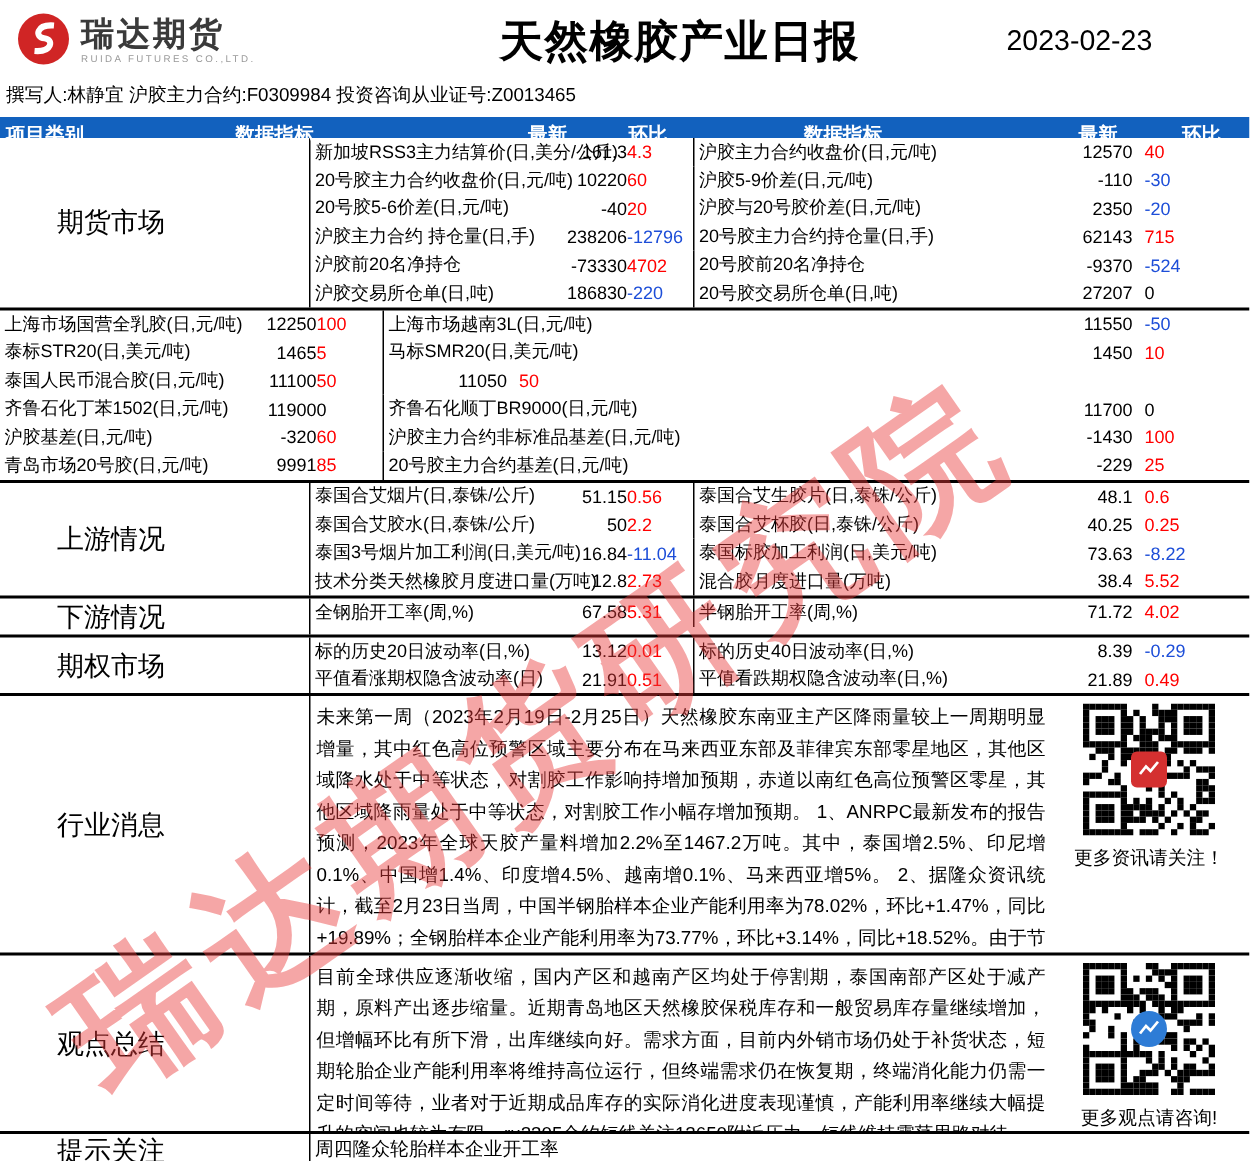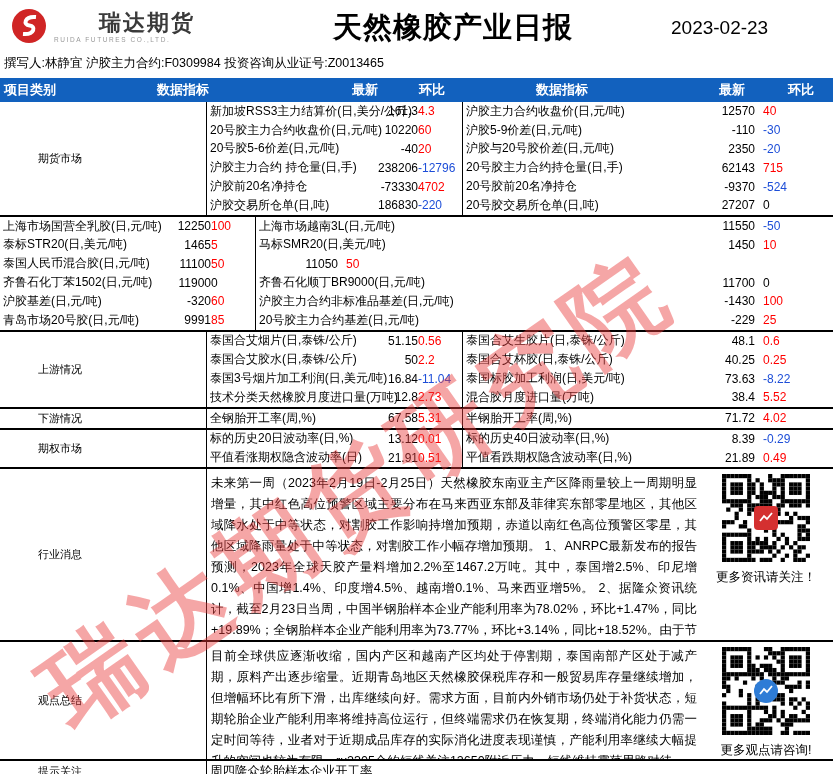--- a/index.html
+++ b/index.html
@@ -4,32 +4,32 @@
 <style>
   html,body{margin:0;padding:0;}
   body{
     width:833px;height:774px;position:relative;overflow:hidden;background:#fff;
     font-family:"Liberation Sans",sans-serif;color:#000;
   }
   
   .header{display:flex;align-items:center;height:52px;padding:4px 12px 0 10px;box-sizing:border-box;}
   .logo{display:flex;align-items:center;gap:6px;width:225px;}
   .logo-txt{display:flex;flex-direction:column;line-height:1;}
-  .logo-cn{font-size:22px;font-weight:bold;color:#3a3a3a;letter-spacing:2px;margin-left:45px;}
+  .logo-cn{font-size:22px;font-weight:bold;color:#3a3a3a;letter-spacing:2px;}
   .logo-en{font-size:6.5px;color:#999;letter-spacing:1.6px;margin-top:3px;}
   .title{flex:1;text-align:center;font-size:29px;font-weight:bold;letter-spacing:1px;}
   .date{width:150px;text-align:left;font-size:19px;}
   .author{font-size:12.5px;padding:3px 4px 6px 4px;}
   
-  .thead{position:relative;height:24px;background:#1261BE;color:#fff;font-weight:bold;font-size:13px;}
+  .thead{position:relative;height:14px;background:#1261BE;color:#fff;font-weight:bold;font-size:13px;}
   .thead span{position:absolute;top:2.5px;}
   
   .section{display:flex;border-bottom:2px solid #000;box-sizing:border-box;}
   .sec-label{width:207px;box-sizing:border-box;display:flex;align-items:center;
-    padding-left:38px;font-size:11px;border-right:1.2px solid #000;flex-shrink:0;}
+    padding-left:38px;font-size:18px;border-right:1.2px solid #000;flex-shrink:0;}
   .sec-rows{flex:1;min-width:0;}
   .drow{display:flex;height:18.8px;align-items:center;font-size:12px;}
   .half{display:flex;align-items:center;height:100%;box-sizing:border-box;}
   .hl{width:255px;flex-shrink:0;}
   .hr{flex:1;border-left:1.2px solid #000;min-width:0;}
   .ind{flex:1;min-width:0;white-space:nowrap;padding-left:3px;}
   .val{width:78px;text-align:right;flex-shrink:0;white-space:nowrap;}
   .chg{width:44px;text-align:left;flex-shrink:0;white-space:nowrap;padding-right:2px;box-sizing:border-box;}
   .hr .val{width:90px;padding-right:8px;box-sizing:border-box;}
   .hr .chg{width:70px;padding-right:4px;}

